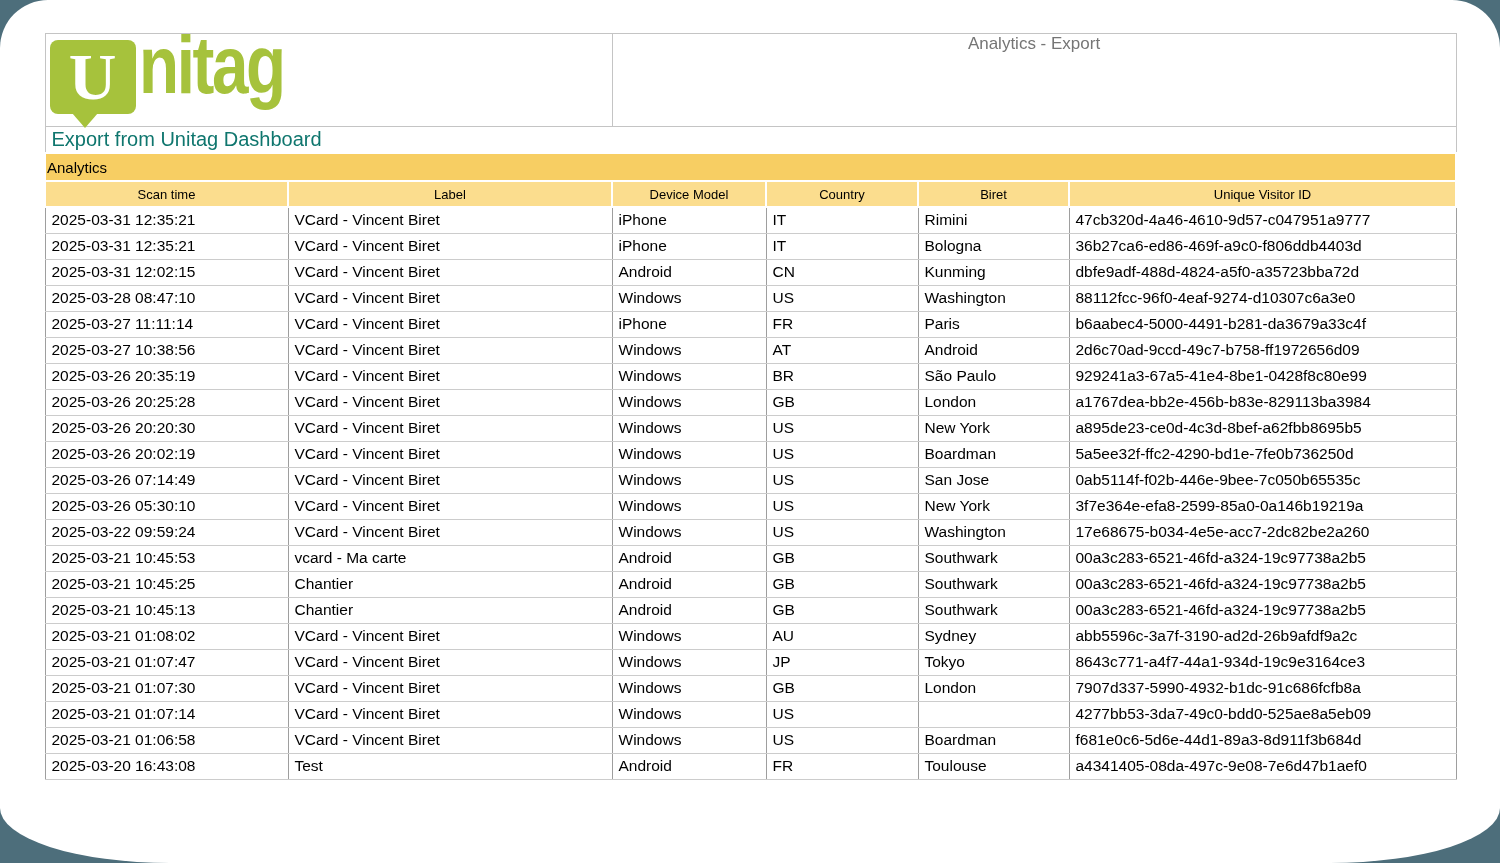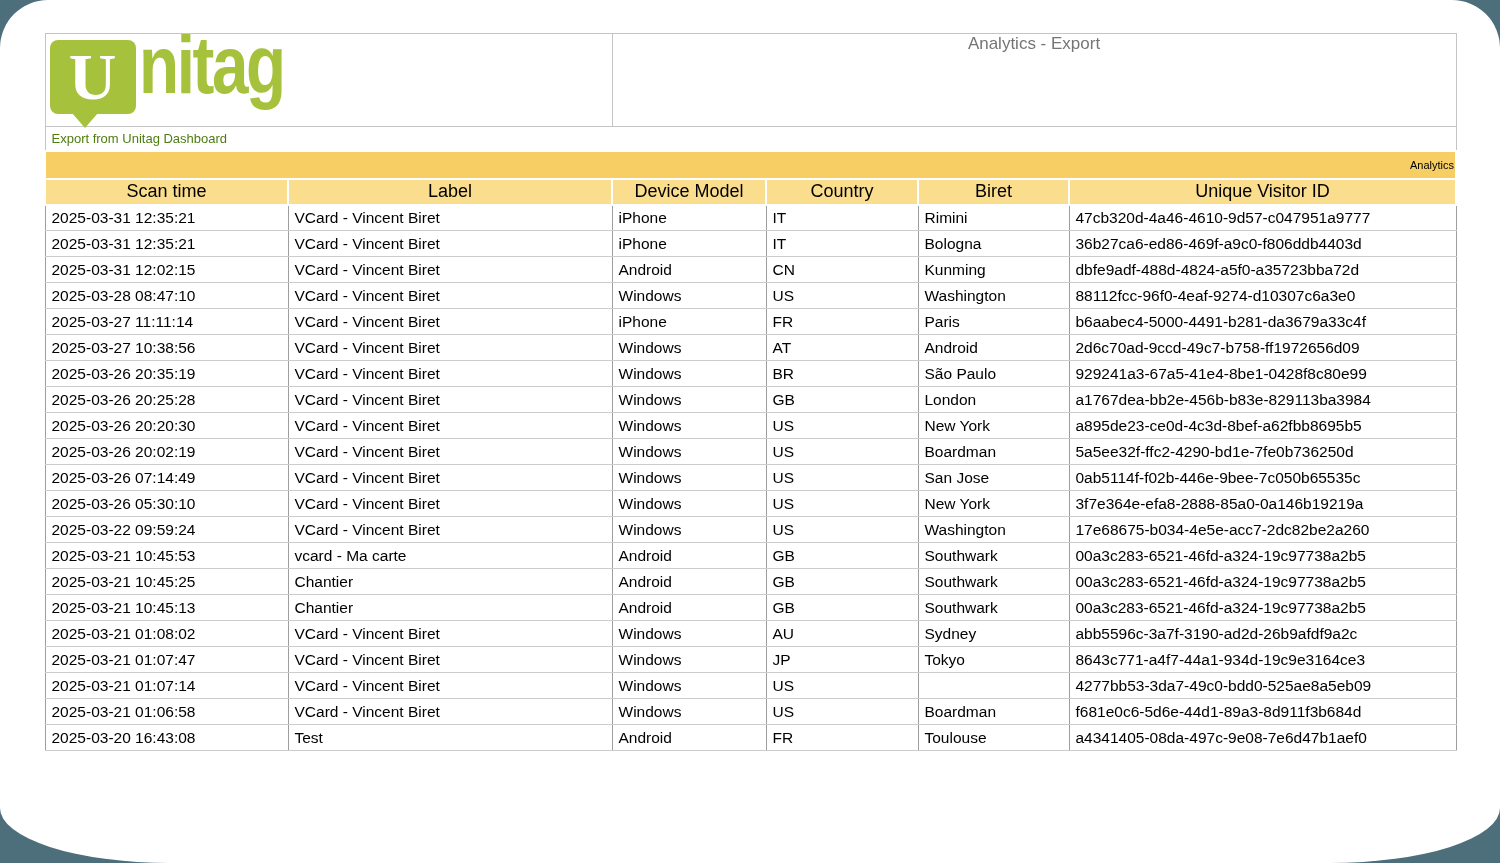--- a/index.html
+++ b/index.html
@@ -66,38 +66,38 @@
   }
   td.title-cell{
     text-align:center;
     font-size:17px;color:var(--title-gray);
     vertical-align:middle;
   }
   
   tr.export-row td{
     border:1px solid #c4c4c4;
     height:24px;
-    font-size:13px;color:#4d7c0f;
+    font-size:20px;color:#0f766e;
     padding:1px 2px 1px 6px;
     vertical-align:middle;
   }
   
   tr.banner-row td{
     background:var(--banner-yellow);
     border:2px solid #ffffff;
     height:28px;
-    text-align:right;font-size:11px;color:#000;
+    text-align:left;font-size:15px;color:#000;
     vertical-align:middle;
   }
   
   tr.head-row th{
     background:var(--header-yellow);
     border:2px solid #ffffff;
     height:26px;
-    font-weight:normal;font-size:18px;color:#000;
+    font-weight:normal;font-size:13px;color:#000;
     text-align:center;vertical-align:middle;
     padding:0 4px;
     overflow:hidden;white-space:nowrap;
   }
   
   tbody#rows td{
     border-left:1px solid #9e9e9e;
     border-right:1px solid #9e9e9e;
     border-top:1px solid #cccccc;
     border-bottom:1px solid #cccccc;
@@ -237,21 +237,21 @@
           <td>US</td>
           <td>San Jose</td>
           <td>0ab5114f-f02b-446e-9bee-7c050b65535c</td>
         </tr>
         <tr>
           <td>2025-03-26 05:30:10</td>
           <td>VCard - Vincent Biret</td>
           <td>Windows</td>
           <td>US</td>
           <td>New York</td>
-          <td>3f7e364e-efa8-2888-85a0-0a146b19219a</td>
+          <td>3f7e364e-efa8-2599-85a0-0a146b19219a</td>
         </tr>
         <tr>
           <td>2025-03-22 09:59:24</td>
           <td>VCard - Vincent Biret</td>
           <td>Windows</td>
           <td>US</td>
           <td>Washington</td>
           <td>17e68675-b034-4e5e-acc7-2dc82be2a260</td>
         </tr>
         <tr>
@@ -286,20 +286,28 @@
           <td>Sydney</td>
           <td>abb5596c-3a7f-3190-ad2d-26b9afdf9a2c</td>
         </tr>
         <tr>
           <td>2025-03-21 01:07:47</td>
           <td>VCard - Vincent Biret</td>
           <td>Windows</td>
           <td>JP</td>
           <td>Tokyo</td>
           <td>8643c771-a4f7-44a1-934d-19c9e3164ce3</td>
+        </tr>
+        <tr>
+          <td>2025-03-21 01:07:30</td>
+          <td>VCard - Vincent Biret</td>
+          <td>Windows</td>
+          <td>GB</td>
+          <td>London</td>
+          <td>7907d337-5990-4932-b1dc-91c686fcfb8a</td>
         </tr>
         <tr>
           <td>2025-03-21 01:07:14</td>
           <td>VCard - Vincent Biret</td>
           <td>Windows</td>
           <td>US</td>
           <td></td>
           <td>4277bb53-3da7-49c0-bdd0-525ae8a5eb09</td>
         </tr>
         <tr>

